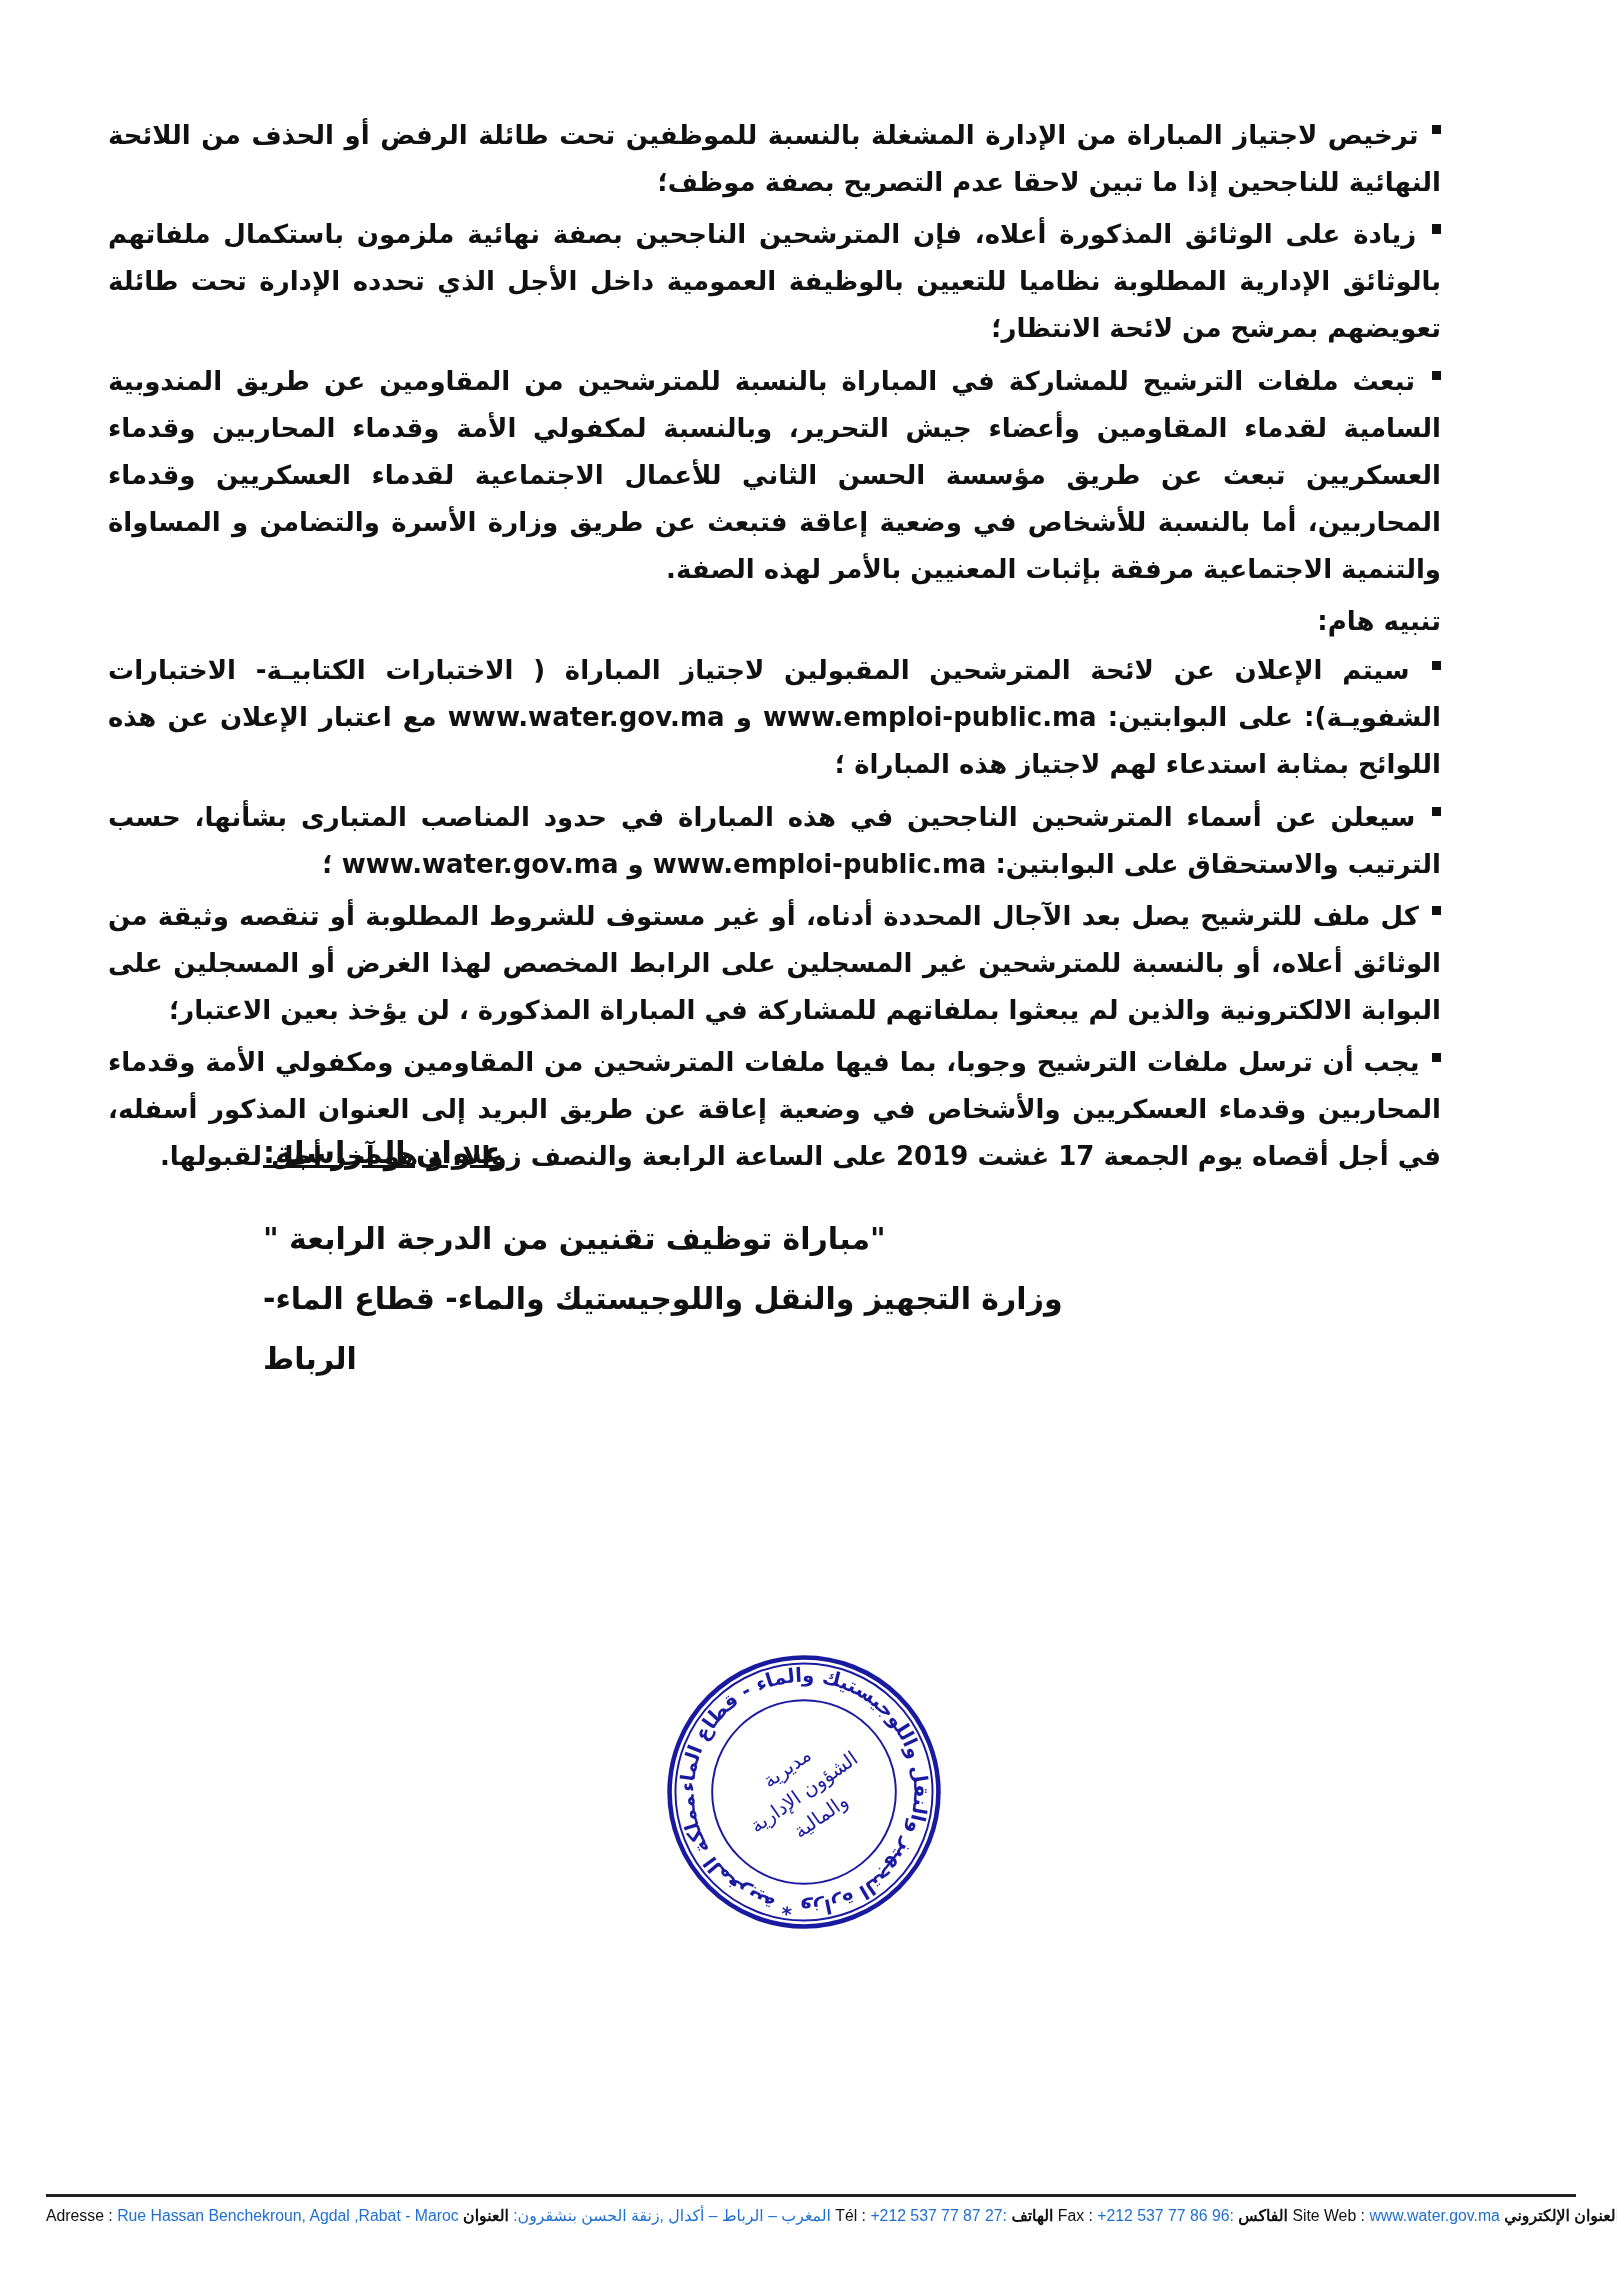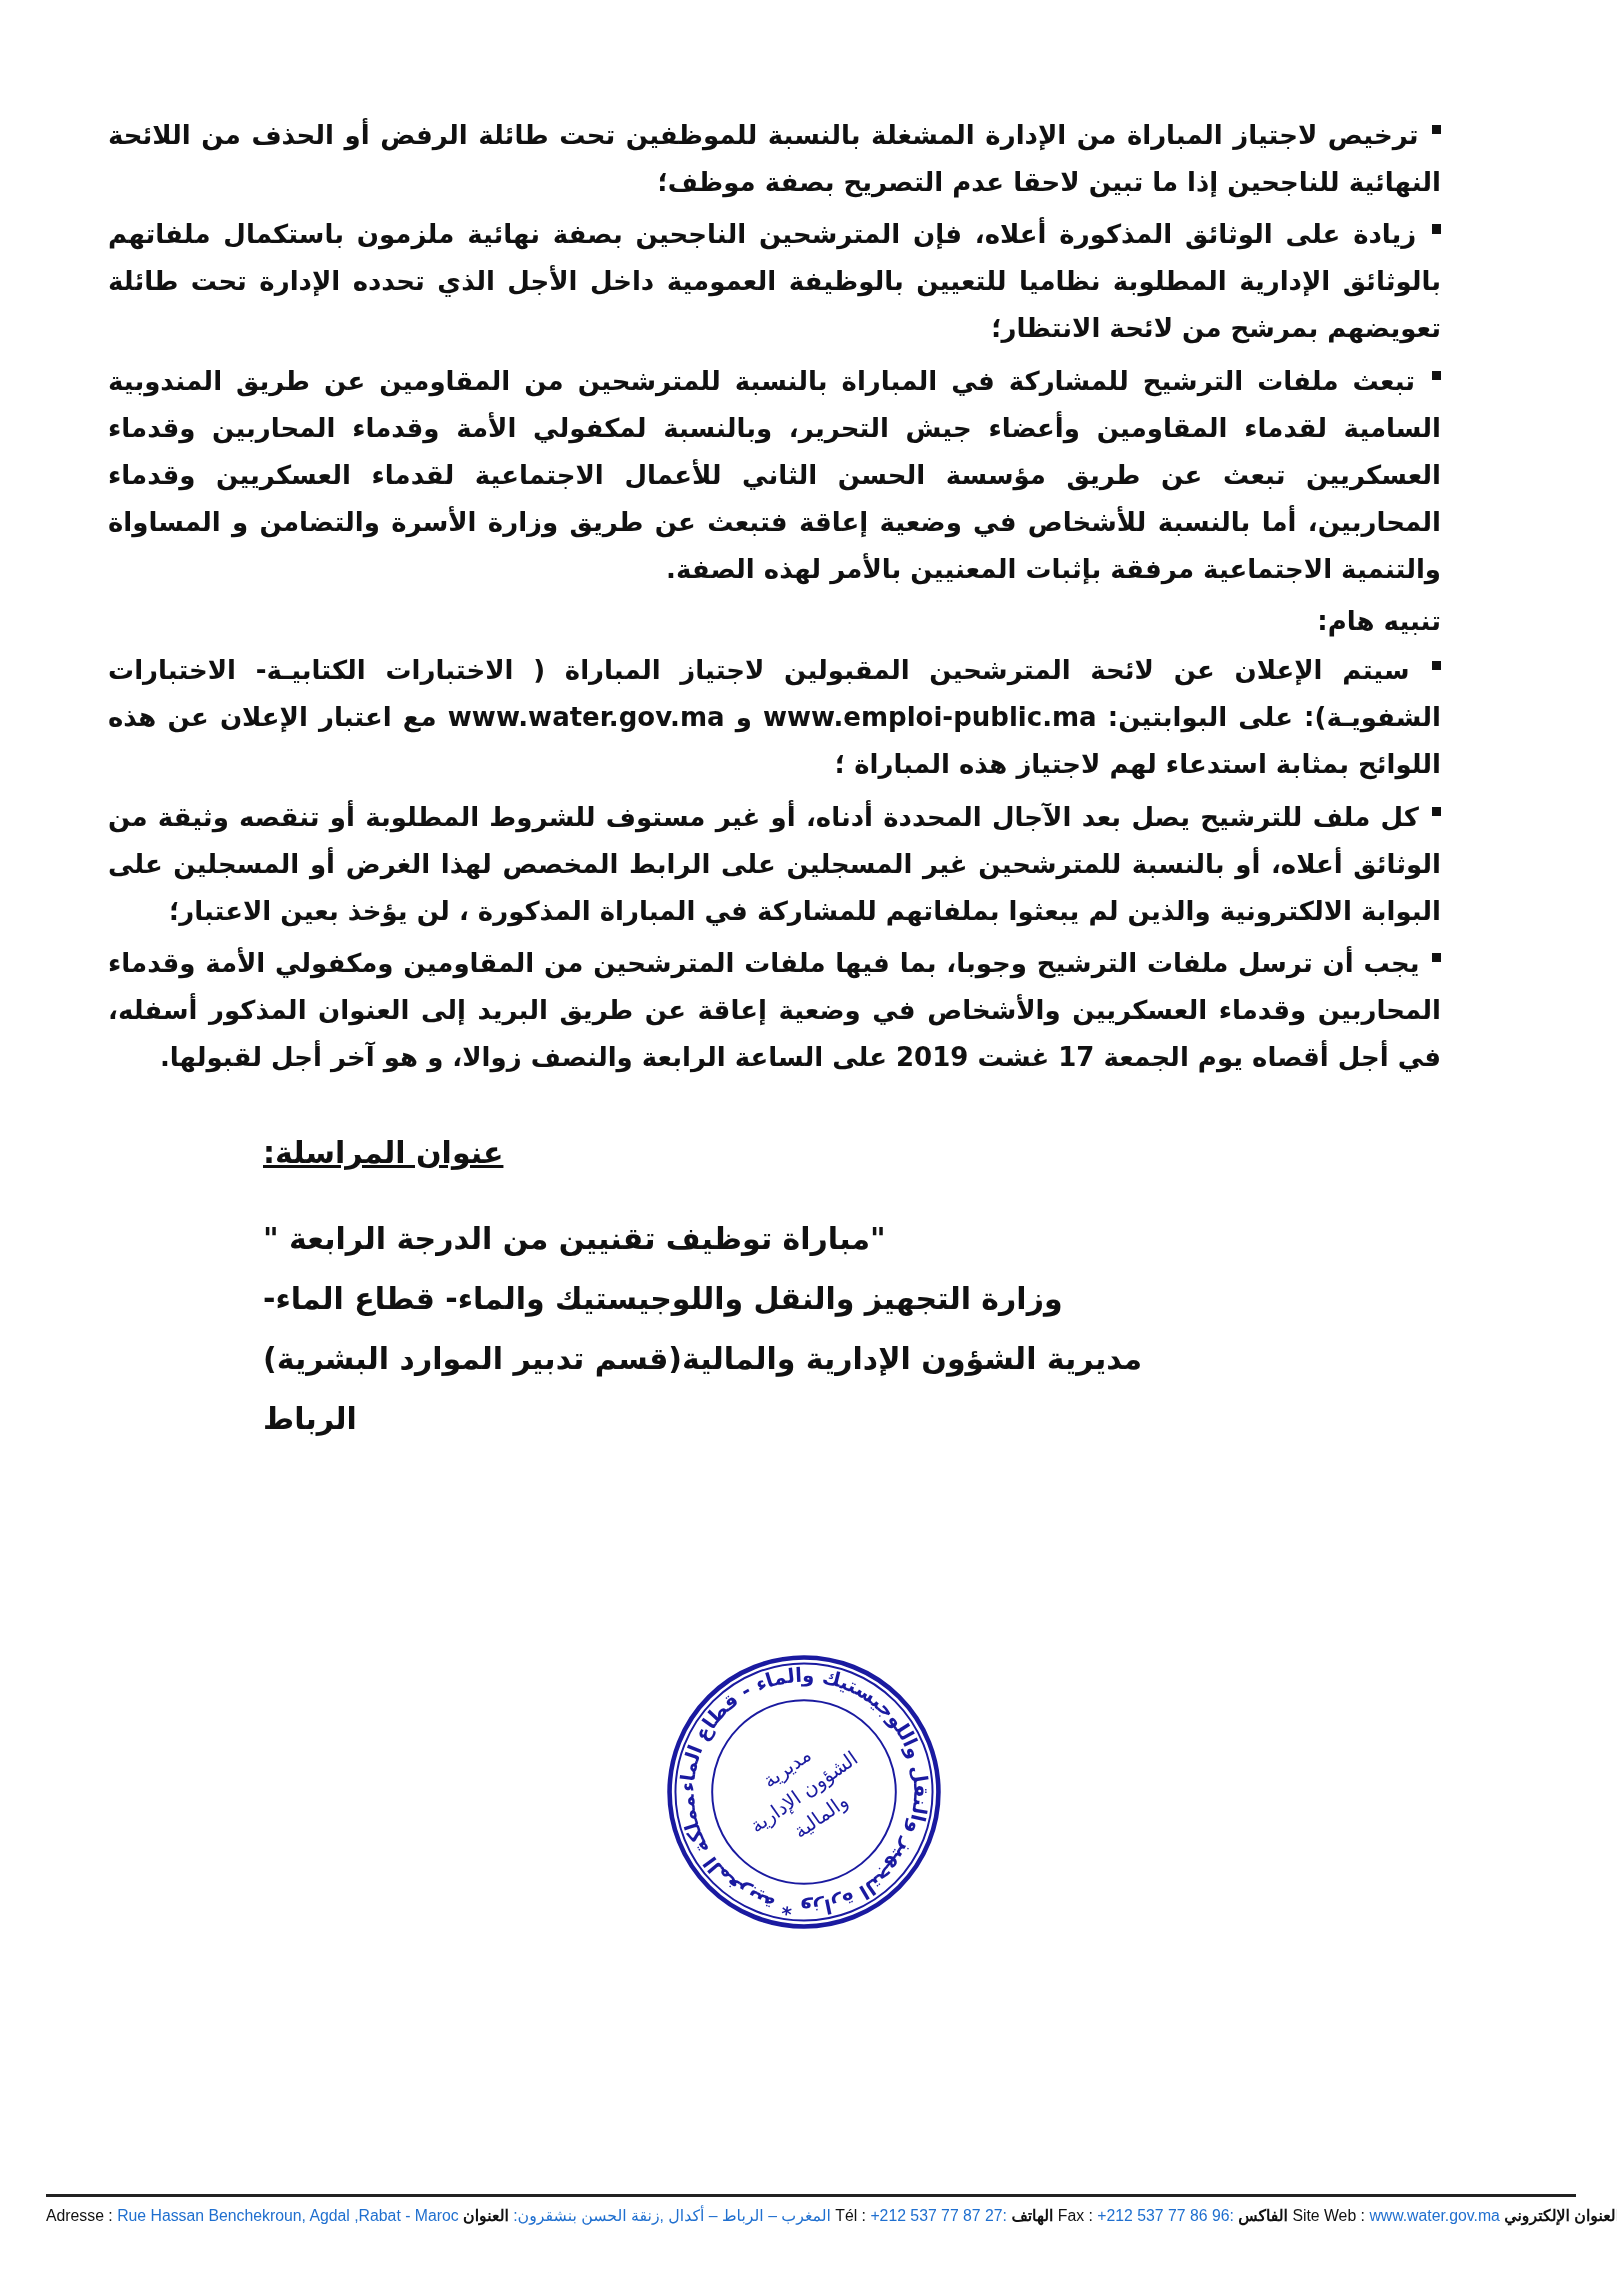--- a/index.html
+++ b/index.html
@@ -47,35 +47,42 @@
     <p class="bullet-item">
       <span class="sq"></span>
       <span>سيتم الإعلان عن لائحة المترشحين المقبولين لاجتياز المباراة ( الاختبارات الكتابيـة- الاختبارات الشفويـة): على البوابتين:</span>
       <span class="url">www.emploi-public.ma</span>
       <span>و</span>
       <span class="url">www.water.gov.ma</span>
       <span>مع اعتبار الإعلان عن هذه اللوائح بمثابة استدعاء لهم لاجتياز هذه المباراة ؛</span>
     </p>
     <p class="bullet-item">
       <span class="sq"></span>
+      <span>سيعلن عن أسماء المترشحين الناجحين في هذه المباراة في حدود المناصب المتبارى بشأنها، حسب الترتيب والاستحقاق على البوابتين:</span>
+      <span class="url">www.emploi-public.ma</span>
+      <span>و</span>
+      <span class="url">www.water.gov.ma</span>
+      <span>؛</span>
+    </p>
+    <p class="bullet-item">
+      <span class="sq"></span>
       <span>كل ملف للترشيح يصل بعد الآجال المحددة أدناه، أو غير مستوف للشروط المطلوبة أو تنقصه وثيقة من الوثائق أعلاه، أو بالنسبة للمترشحين غير المسجلين على الرابط المخصص لهذا الغرض أو المسجلين على البوابة الالكترونية والذين لم يبعثوا بملفاتهم للمشاركة في المباراة المذكورة ، لن يؤخذ بعين الاعتبار؛</span>
     </p>
     <p class="bullet-item">
       <span class="sq"></span>
       <span>يجب أن ترسل ملفات الترشيح وجوبا، بما فيها ملفات المترشحين من المقاومين ومكفولي الأمة وقدماء المحاربين وقدماء العسكريين والأشخاص في وضعية إعاقة عن طريق البريد إلى العنوان المذكور أسفله، في أجل أقصاه</span>
       <span class="bold-strong">يوم الجمعة 17 غشت 2019</span>
       <span>على الساعة الرابعة والنصف زوالا، و هو آخر أجل لقبولها.</span>
     </p>
   </div>
 
   <div class="address-block">
     <div class="address-title">عنوان المراسلة:</div>
     <div>"مباراة توظيف تقنيين من الدرجة الرابعة "</div>
     <div>وزارة التجهيز والنقل واللوجيستيك والماء- قطاع الماء-</div>
-    <div>مديرية الشؤون الإدارية والمالية(قسم تدبير الموارد البشرية)</div>
     <div>الرباط</div>
   </div>
 
   <svg class="stamp" viewBox="0 0 430 430">
     <defs>
       <path id="stampArc" d="M215,215 m-168,0 a168,168 0 1,1 336,0 a168,168 0 1,1 -336,0"></path>
     </defs>
     <circle cx="215" cy="215" r="205" fill="none" stroke="#1a1aa0" stroke-width="7"></circle>
     <circle cx="215" cy="215" r="196" fill="none" stroke="#1a1aa0" stroke-width="3"></circle>
     <circle cx="215" cy="215" r="140" fill="none" stroke="#1a1aa0" stroke-width="3"></circle>

